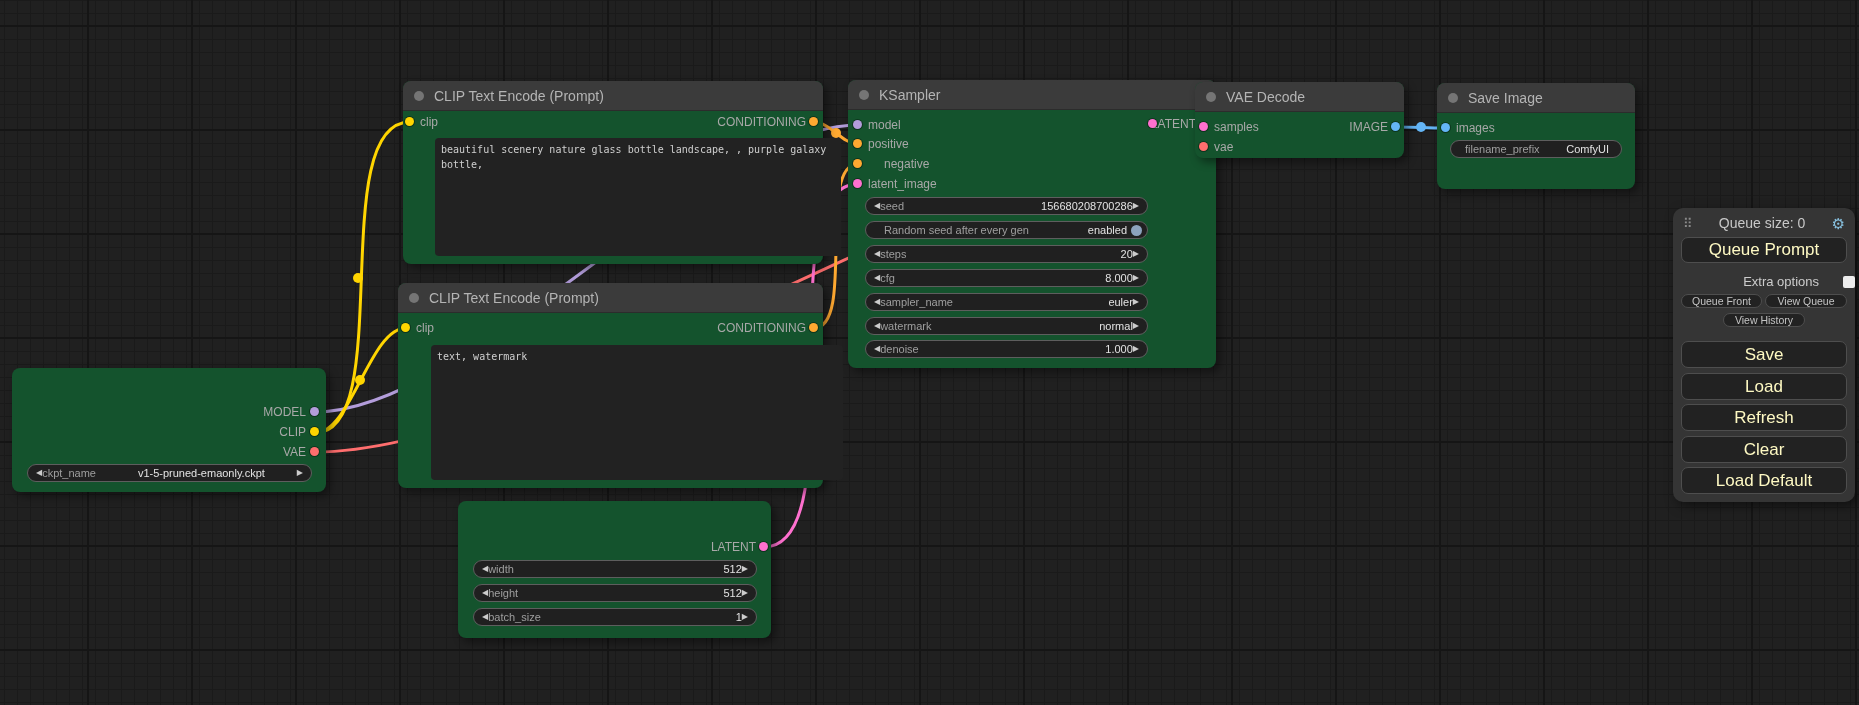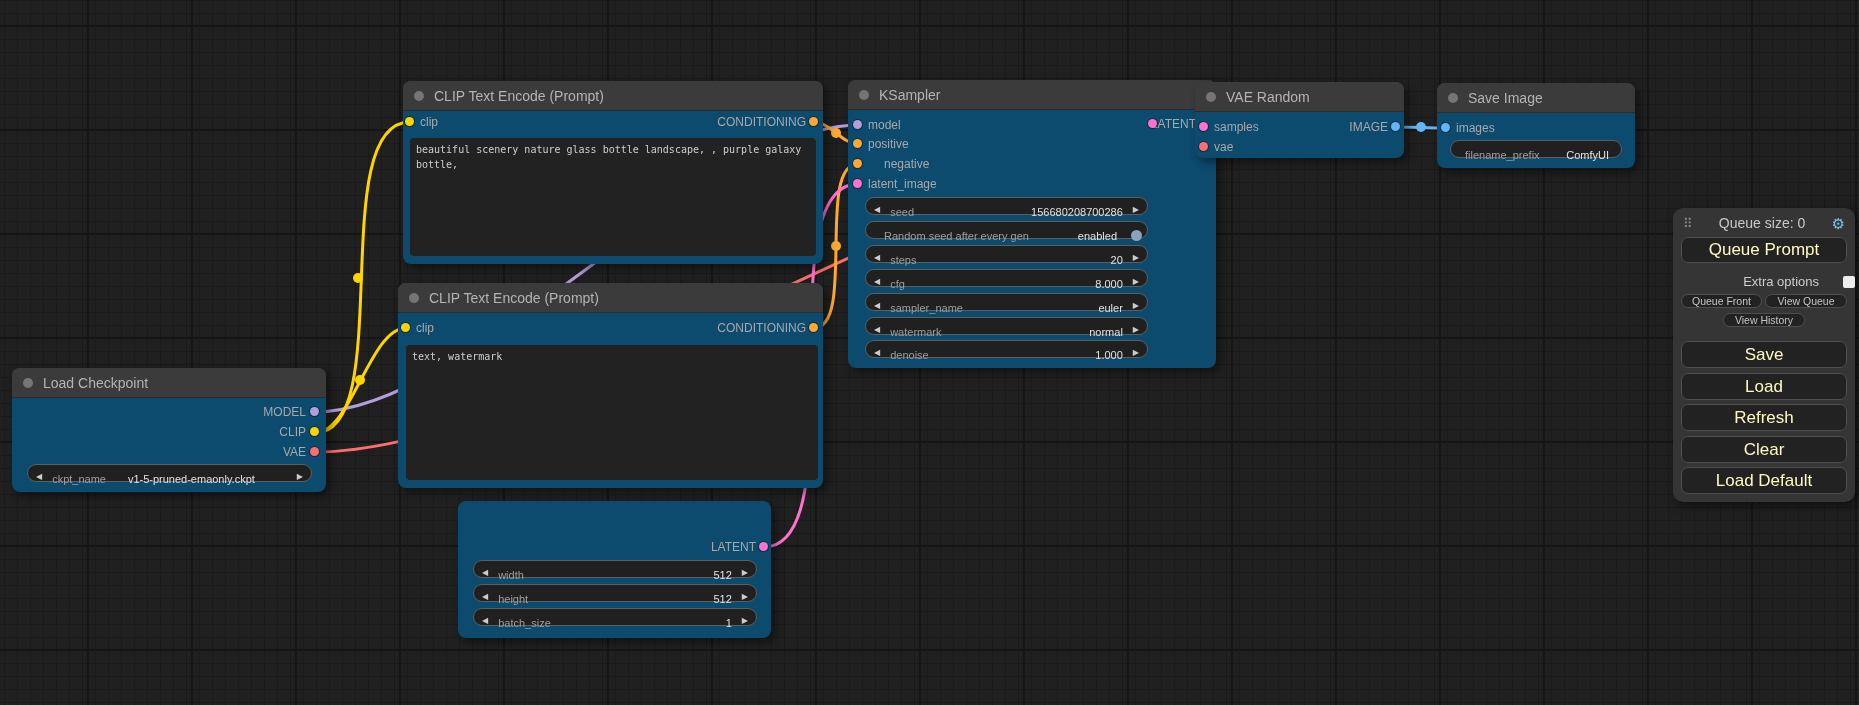--- a/index.html
+++ b/index.html
@@ -10,37 +10,37 @@
       linear-gradient(to right,#151515 2px,transparent 2px),
       linear-gradient(to bottom,#151515 2px,transparent 2px),
       linear-gradient(to right,#1a1a1a 1px,transparent 1px),
       linear-gradient(to bottom,#1a1a1a 1px,transparent 1px);
     background-size:104px 104px,104px 104px,13px 13px,13px 13px;
     background-position:87px 25px,87px 25px,4px 0,4px 0;
     font-family:"Liberation Sans",sans-serif;
     -webkit-font-smoothing:antialiased;
   }
   #wires{position:absolute;left:0;top:0;z-index:1;}
-  .node{position:absolute;background:#0c4a6e;border-radius:8px;
+  .node{position:absolute;background:#14532d;border-radius:8px;
         box-shadow:4px 4px 10px rgba(0,0,0,.45);z-index:2;}
   .ntitle{height:30px;background:#3b3b3b;border-radius:8px 8px 0 0;display:flex;
           align-items:center;padding:0 11px;gap:10px;font-size:14px;color:#b4b4b4;
           border-bottom:1px solid #2c2c2c;box-sizing:border-box;}
   .ndot{width:10px;height:10px;border-radius:50%;background:#757575;flex:none;}
   .port{position:absolute;width:9px;height:9px;border-radius:50%;
         box-shadow:0 0 0 1px rgba(0,0,0,.35);}
   .slab{position:absolute;font-size:12px;color:#a8a8a8;transform:translateY(-50%);
         white-space:nowrap;}
   .tarea{position:absolute;background:#222;border-radius:4px;
          font-family:"DejaVu Sans Mono",monospace;font-size:10px;line-height:15px;
          color:#cfcfcf;padding:4px 6px;box-sizing:border-box;white-space:pre-wrap;
-         overflow:hidden;}
+         overflow:hidden;margin-left:25px;}
   .widget{position:absolute;height:17px;background:#202020;border:1px solid #5e5e5e;
-          border-radius:9px;display:flex;align-items:flex-start;box-sizing:border-box;
-          font-size:11px;padding:8px 8px;gap:10px;}
+          border-radius:9px;display:flex;align-items:center;box-sizing:border-box;
+          font-size:11px;padding:8px 8px;gap:0;}
   .w-arrow{font-size:8px;color:#ccc;flex:none;line-height:1;}
   .w-label{color:#9f9f9f;white-space:nowrap;overflow:hidden;}
   .w-value{margin-left:auto;color:#e2e2e2;white-space:nowrap;}
   .toggle-dot{width:11px;height:11px;border-radius:50%;flex:none;margin-left:4px;margin-right:-3px;}
   .panel{position:absolute;left:1673px;top:208px;width:182px;height:294px;
          background:#353535;border-radius:10px;z-index:3;
          box-shadow:4px 4px 12px rgba(0,0,0,.5);}
   .phead{display:flex;align-items:center;justify-content:space-between;
          padding:7px 10px 2px;color:#c8c8c8;font-size:14px;}
   .drag-handle{color:#8a8a8a;font-size:13px;line-height:1;}
@@ -70,24 +70,20 @@
   <path fill="none" stroke-width="3" d="M1396,127 C1417,127 1425,128 1446,128" stroke="#64b5f6"></path>
   <circle r="5" cx="358" cy="278" fill="#ffd500"></circle>
   <circle r="5" cx="360" cy="380" fill="#ffd500"></circle>
   <circle r="5" cx="836" cy="133" fill="#ffa931"></circle>
   <circle r="5" cx="836" cy="246" fill="#ffa931"></circle>
   <circle r="5" cx="1184" cy="126" fill="#ff70cf"></circle>
   <circle r="5" cx="1421" cy="127" fill="#64b5f6"></circle>
 </svg>
 
 <div class="node" style="left:12px;top:368px;width:314px;height:124px;">
-  <div class="ntitle">
-    <span class="ndot"></span>
-    <span>Load Checkpoint</span>
-  </div>
   <span class="slab" style="right:20px;top:44px;">MODEL</span>
   <span class="port" style="left: 298px; top: 39px; background: rgb(179, 157, 219);"></span>
   <span class="slab" style="right:20px;top:64px;">CLIP</span>
   <span class="port" style="left: 298px; top: 59px; background: rgb(255, 213, 0);"></span>
   <span class="slab" style="right:20px;top:84px;">VAE</span>
   <span class="port" style="left: 298px; top: 79px; background: rgb(255, 110, 110);"></span>
   <div class="widget" style="left:15px;top:96px;width:285px;">
     <span class="w-arrow">◀</span>
     <span class="w-label">ckpt_name</span>
     <span class="w-value" style="margin-right:32px;">v1-5-pruned-emaonly.ckpt</span>
@@ -174,31 +170,31 @@
     <span class="w-arrow">◀</span>
     <span class="w-label">denoise</span>
     <span class="w-value">1.000</span>
     <span class="w-arrow">▶</span>
   </div>
 </div>
 
 <div class="node" style="left:1195px;top:82px;width:209px;height:76px;">
   <div class="ntitle">
     <span class="ndot"></span>
-    <span>VAE Random</span>
+    <span>VAE Decode</span>
   </div>
   <span class="port" style="left: 4px; top: 40px; background: rgb(255, 112, 207);"></span>
   <span class="slab" style="left:19px;top:45px;">samples</span>
   <span class="port" style="left: 4px; top: 60px; background: rgb(255, 110, 110);"></span>
   <span class="slab" style="left:19px;top:65px;">vae</span>
   <span class="slab" style="right:16px;top:45px;">IMAGE</span>
   <span class="port" style="left: 196px; top: 40px; background: rgb(100, 181, 246);"></span>
 </div>
 
-<div class="node" style="left:1437px;top:83px;width:198px;height:85px;">
+<div class="node" style="left:1437px;top:83px;width:198px;height:106px;">
   <div class="ntitle">
     <span class="ndot"></span>
     <span>Save Image</span>
   </div>
   <span class="port" style="left: 4px; top: 40px; background: rgb(100, 181, 246);"></span>
   <span class="slab" style="left:19px;top:45px;">images</span>
   <div class="widget" style="left:13px;top:57px;width:172px;height:16px;">
     <span class="w-label" style="margin-left:6px;">filename_prefix</span>
     <span class="w-value" style="margin-right:4px;">ComfyUI</span>
   </div>

